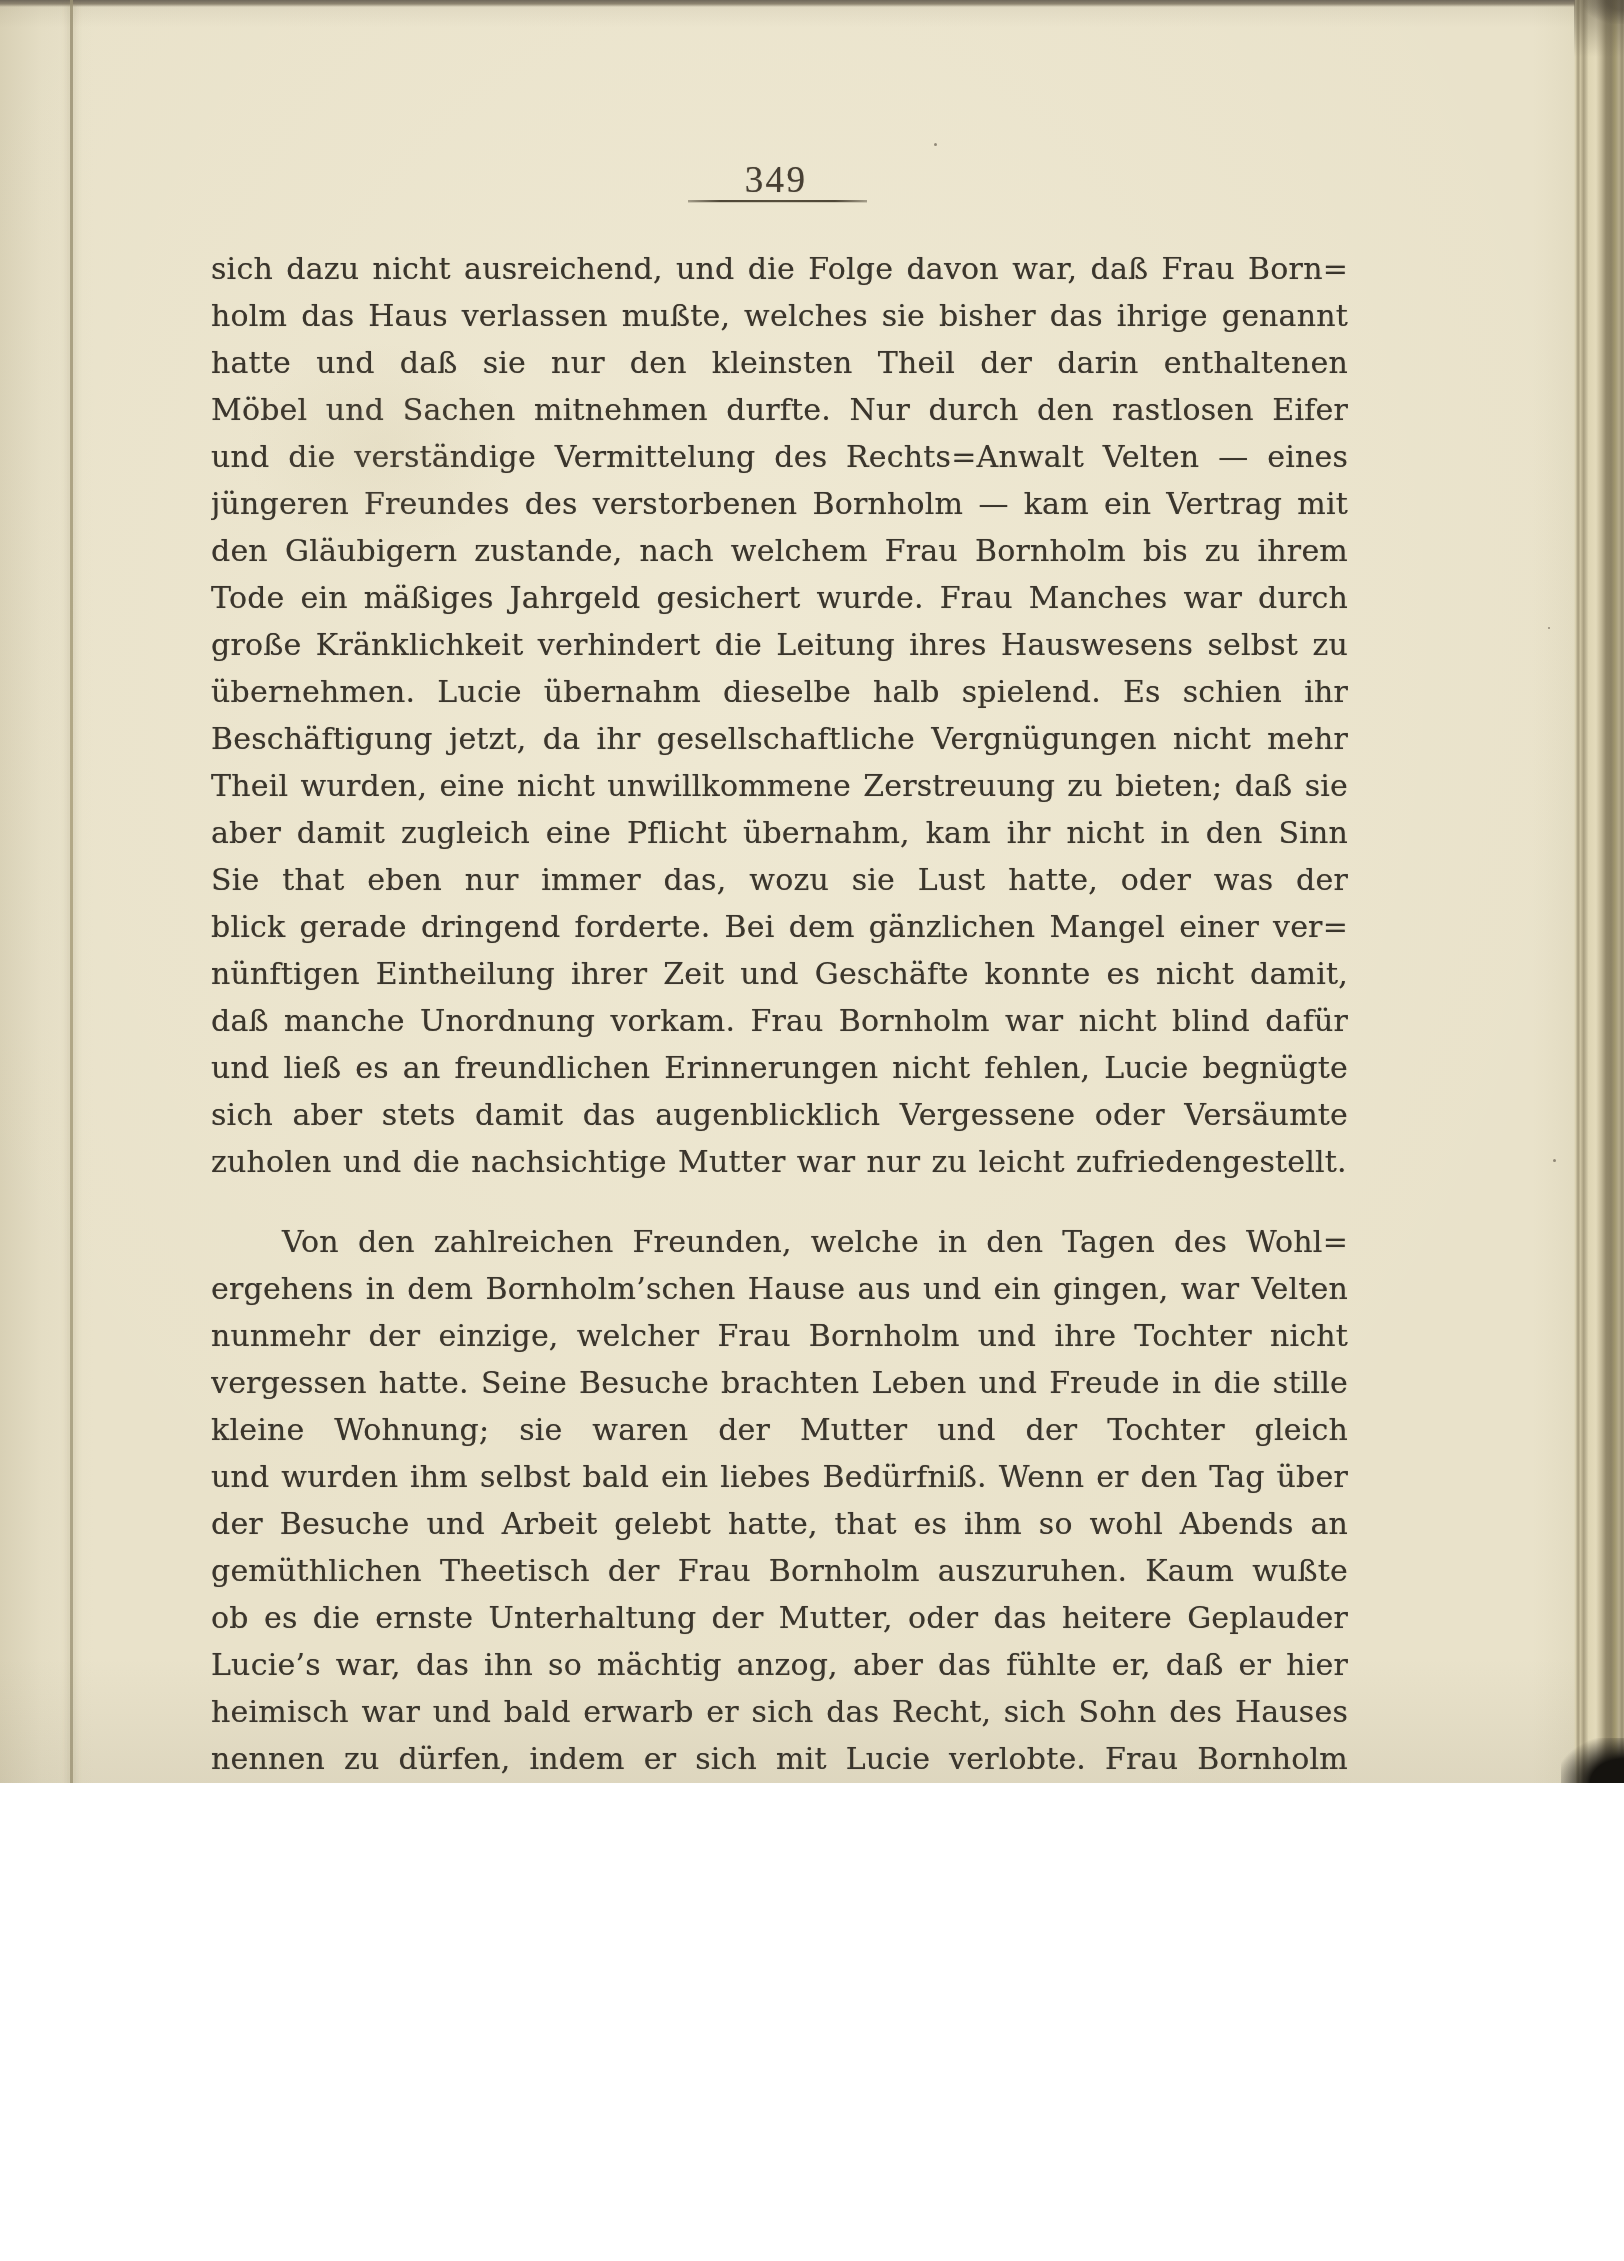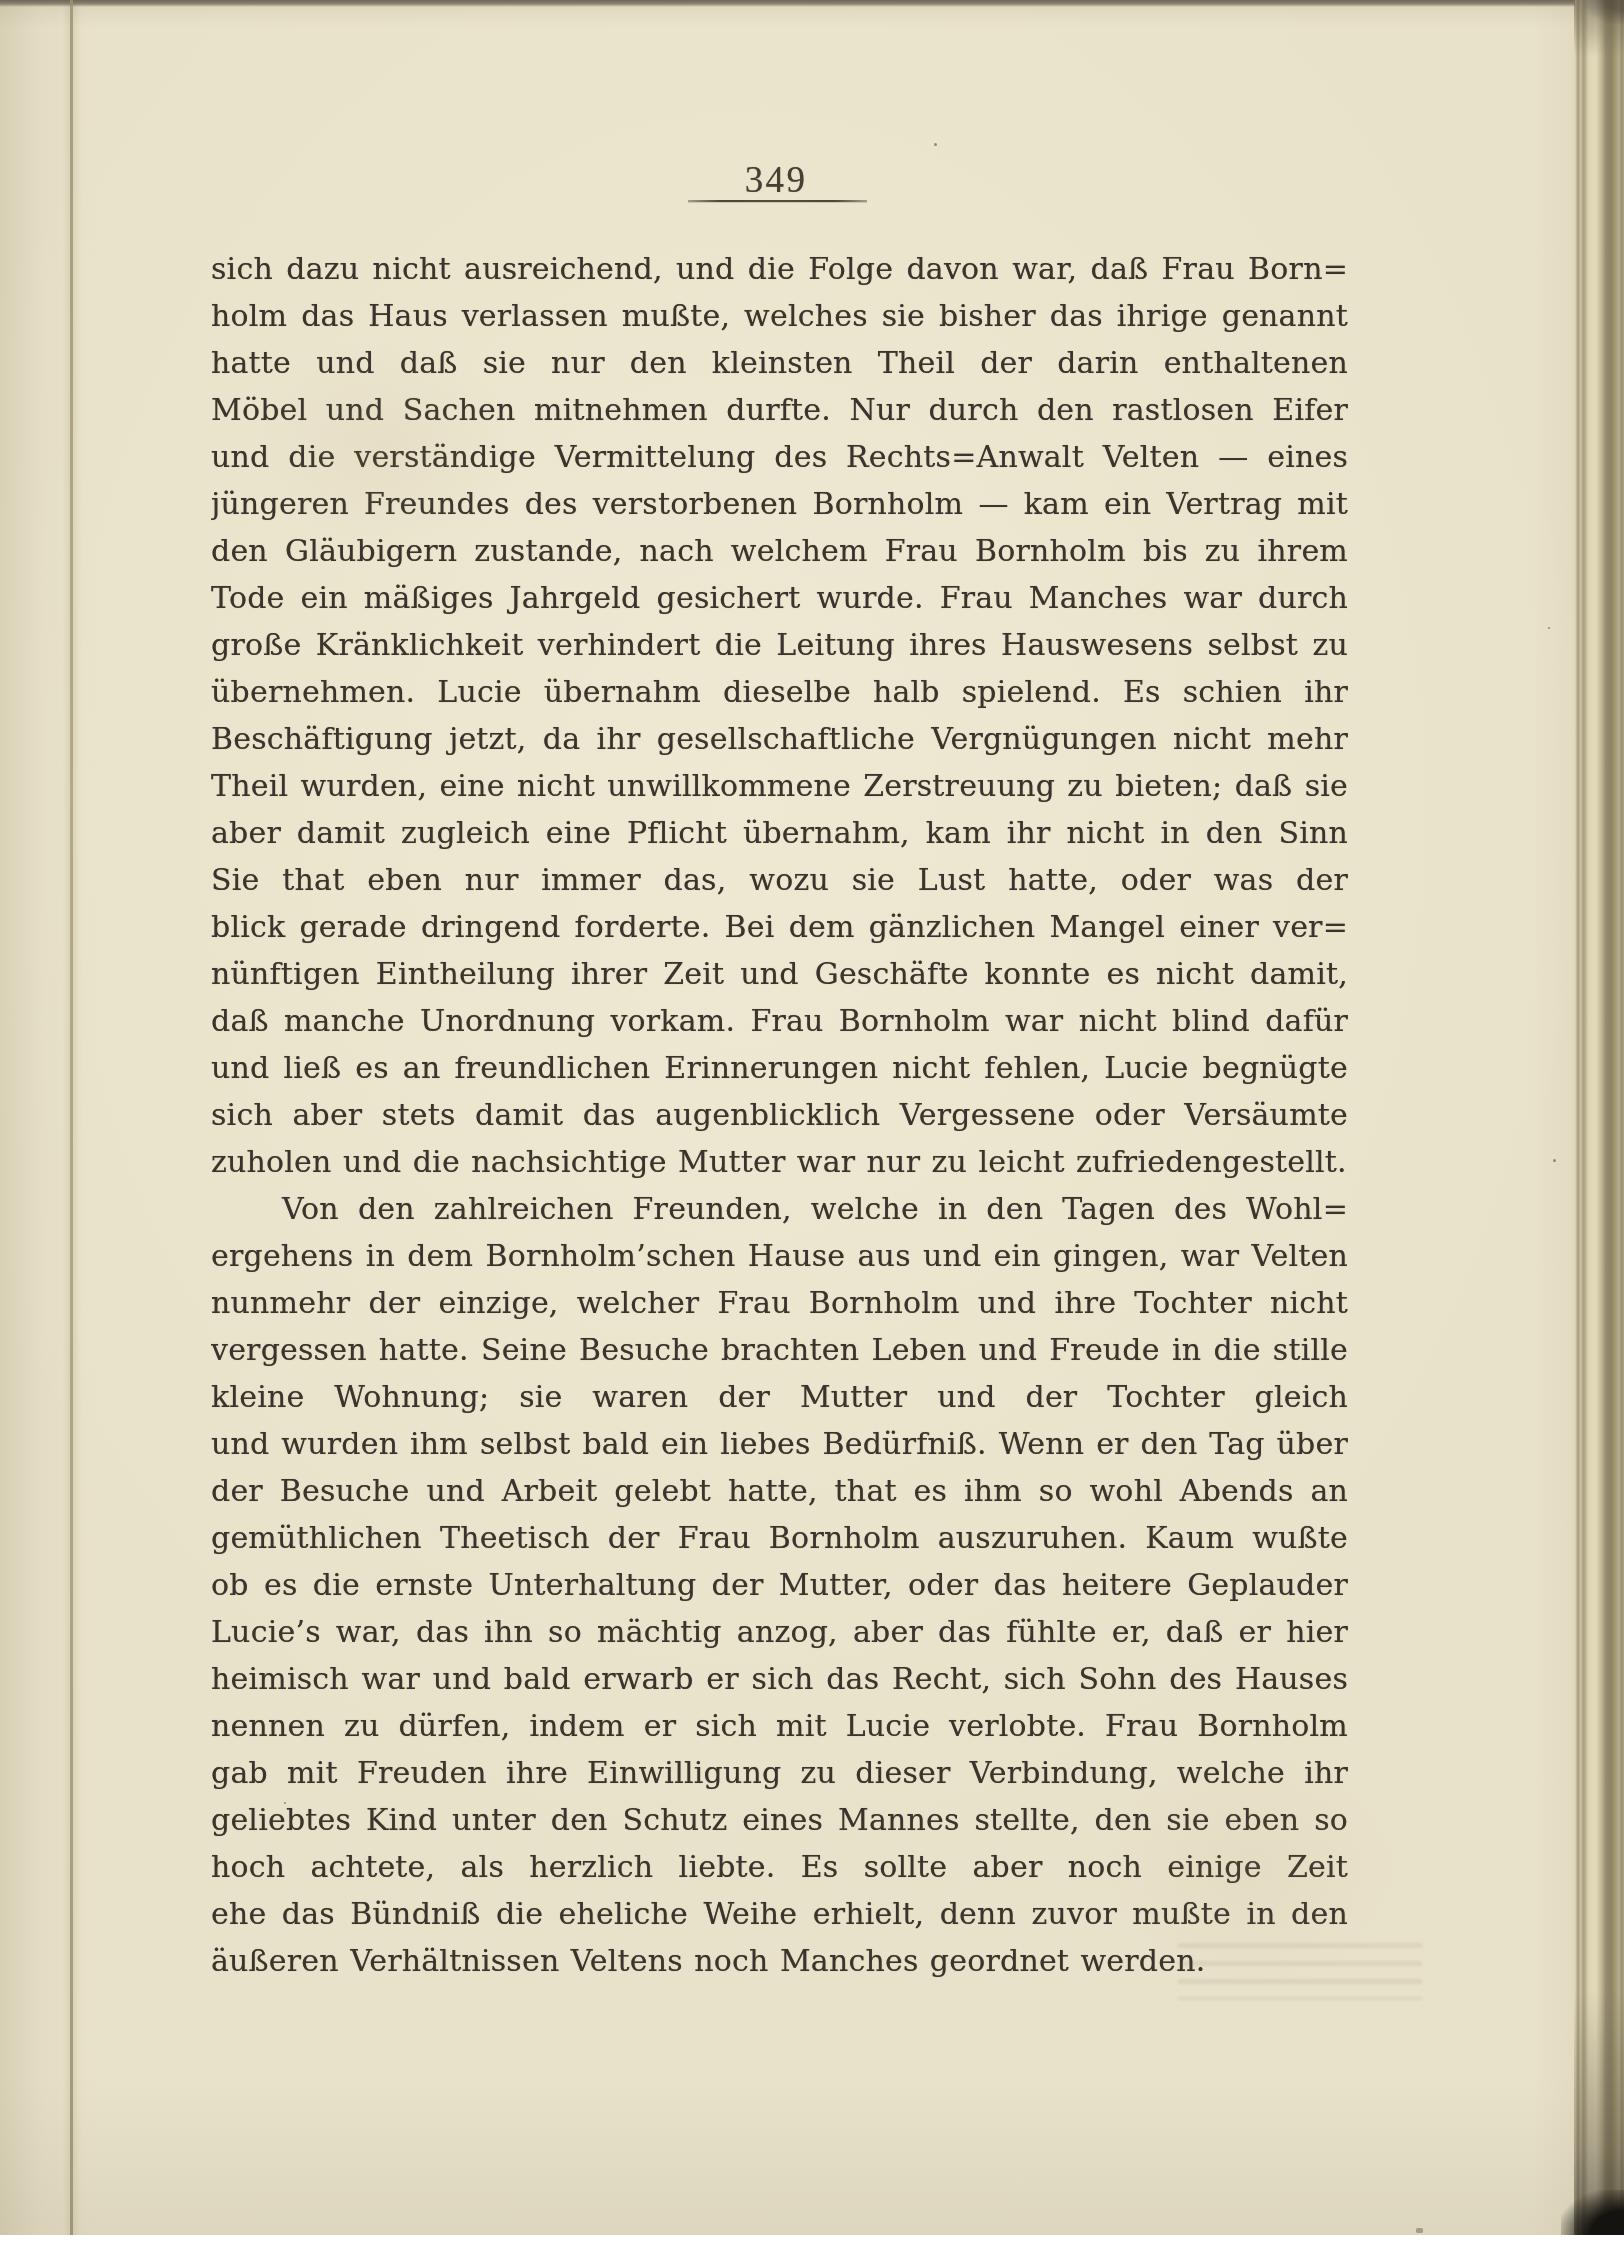--- a/index.html
+++ b/index.html
@@ -1,18 +1,18 @@
 <!DOCTYPE html>
 <html style="font-size:13px"><head>
 <meta charset="utf-8">
 <style>
   html,body{margin:0;padding:0;}
   body{width:1624px;height:2261px;overflow:hidden;}
   .scan{
-    position:relative;width:1624px;height:2235px;overflow:hidden;
+    position:relative;width:1624px;height:1783px;overflow:hidden;
     font-family:"DejaVu Serif","Liberation Serif",serif;
     background:
       linear-gradient(180deg, rgba(120,110,88,0.12) 0px, rgba(0,0,0,0) 28px, rgba(0,0,0,0) 93%, rgba(120,110,88,0.10) 100%),
       radial-gradient(1218px 1543px at 46% 36%, rgba(252,248,232,0.30), rgba(0,0,0,0) 72%),
       linear-gradient(90deg, #d8d0b5 0px, #e4ddc4 42px, #e9e2ca 93px, #e9e2ca 1533px, #e2dbc1 1574px, #ddd5ba 1624px),
       #e9e2ca;
   }
   
   .top-edge{position:absolute;top:0;left:0;right:0;height:6.5px;
     background:linear-gradient(180deg,#6e675a 0%,#8d8470 55%,rgba(141,132,112,0) 100%);}
@@ -41,21 +41,21 @@
     text-shadow:0 0 0.8px rgba(71,63,51,0.5);}
   .pagenum-rule{position:absolute;top:200px;left:688px;width:179px;height:2.4px;
     background:linear-gradient(90deg, rgba(78,70,54,0.45) 0%, #4e4636 18%, #554d3b 50%, #4e4636 82%, rgba(78,70,54,0.45) 100%);
     box-shadow:0 0.8px 0 rgba(78,70,54,0.25);}
 
   .text-column{position:absolute;left:211px;top:245px;width:1137px;
     color:#3a352c;font-size:30px;line-height:47px;
     text-shadow:0 0 0.7px rgba(58,53,44,0.55);
     word-spacing:1.6px;letter-spacing:0.2px;}
   .line{height:47px;overflow:hidden;text-align:justify;text-align-last:justify;-moz-text-align-last:justify;white-space:normal;}
-  .line.indent{text-indent:71px;}
+  .line.indent{text-indent:71px;margin-top:33px;}
   .line.short{text-align-last:left;-moz-text-align-last:left;}
 
   .speck{position:absolute;border-radius:50%;background:#6b6354;opacity:0.7;}
   .stain{position:absolute;border-radius:50%;pointer-events:none;}
   .ghost{position:absolute;opacity:0.10;filter:blur(1.6px);
     background:repeating-linear-gradient(180deg, rgba(90,82,66,0.9) 0 4.9px, rgba(0,0,0,0) 4.9px 18px);}
 </style>
 </head>
 <body>
 

